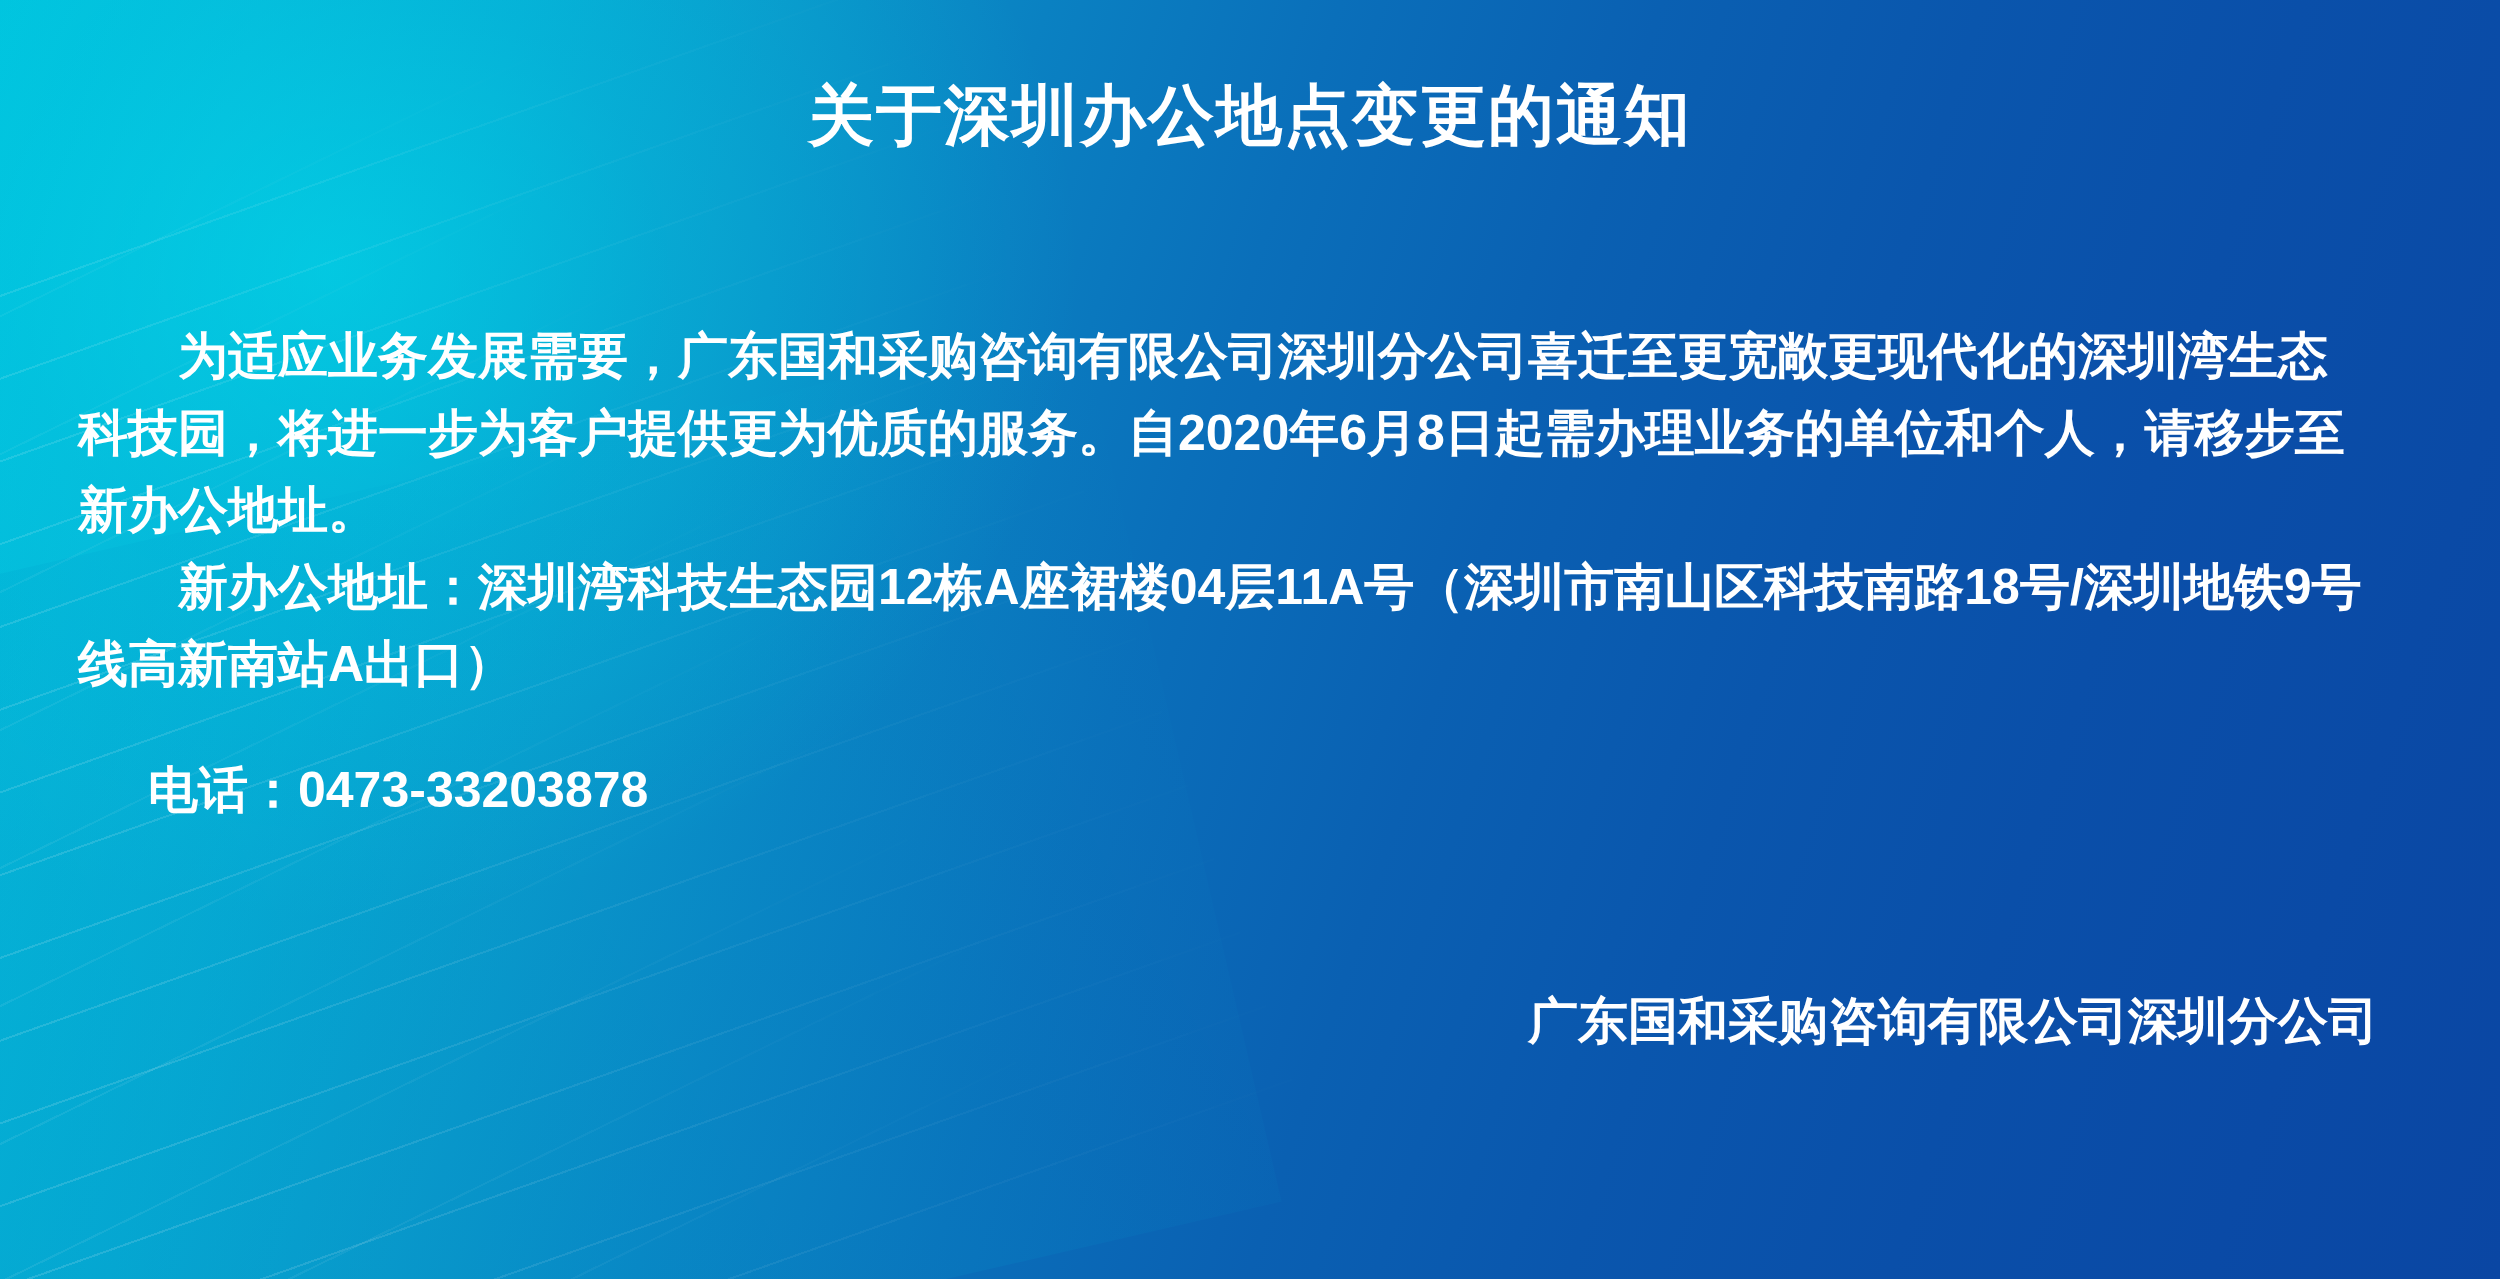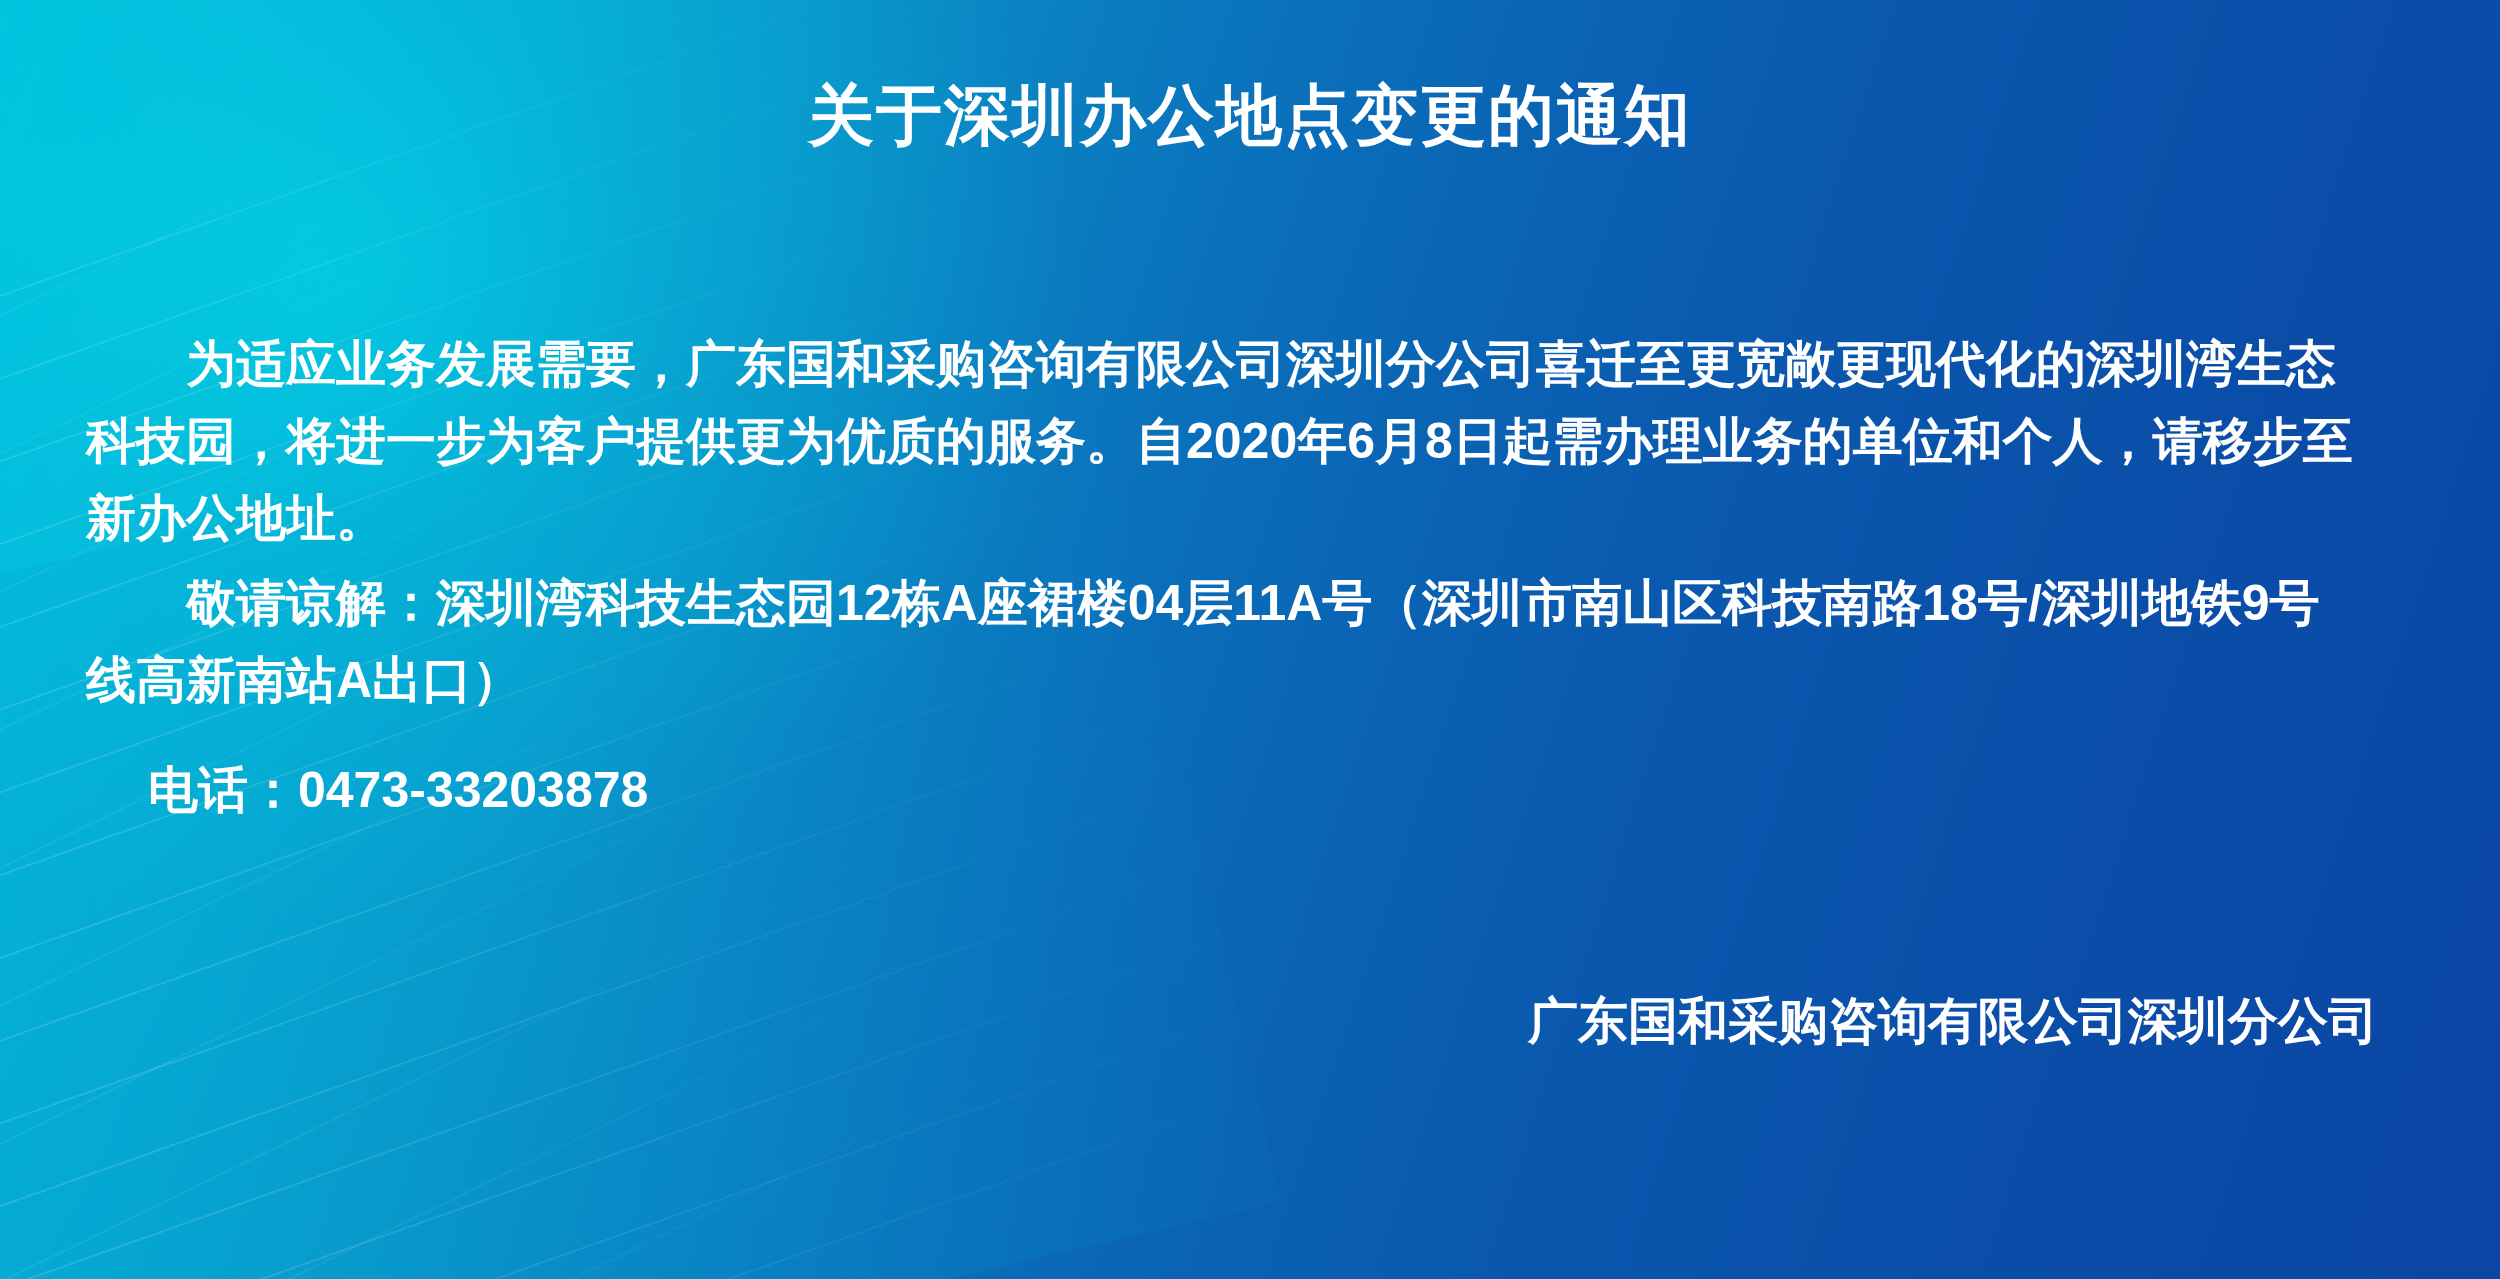--- a/index.html
+++ b/index.html
@@ -146,21 +146,21 @@
     left: 78px;
     width: 2290px;
     color: #ffffff;
     font-size: 50px;
     font-weight: bold;
     line-height: 77px;
     letter-spacing: 0px;
   }
 
   .body-para {
-    margin: 8px;
+    margin: 0;
   }
 
   .para-indent {
     text-indent: 100px;
   }
 
   .notice-contact {
     position: absolute;
     top: 752px;
     left: 148px;
@@ -194,21 +194,21 @@
   <div class="bg-wedge"></div>
   <div class="bg-streaks"></div>
   <div class="bg-streaks-2"></div>
 
   <div class="poster-content">
 
     <h1 class="notice-title">关于深圳办公地点变更的通知</h1>
 
     <div class="notice-body">
       <p class="body-para para-indent">为适应业务发展需要，广东国和采购咨询有限公司深圳分公司喜迁至更宽敞更现代化的深圳湾生态科技园，将进一步为客户提供更为优质的服务。自2020年6月8日起需办理业务的单位和个人，请移步至新办公地址。</p>
-      <p class="body-para para-indent">敬请谅解：深圳湾科技生态园12栋A座裙楼04层11A号（深圳市南山区科技南路18号/深圳地铁9号线高新南站A出口）</p>
+      <p class="body-para para-indent">新办公地址：深圳湾科技生态园12栋A座裙楼04层11A号（深圳市南山区科技南路18号/深圳地铁9号线高新南站A出口）</p>
     </div>
 
     <div class="notice-contact">
       <div class="contact-line">电话：0473-33203878</div>
     </div>
 
     <div class="notice-signature">
       <div class="sign-org">广东国和采购咨询有限公司深圳分公司</div>
     </div>
 

